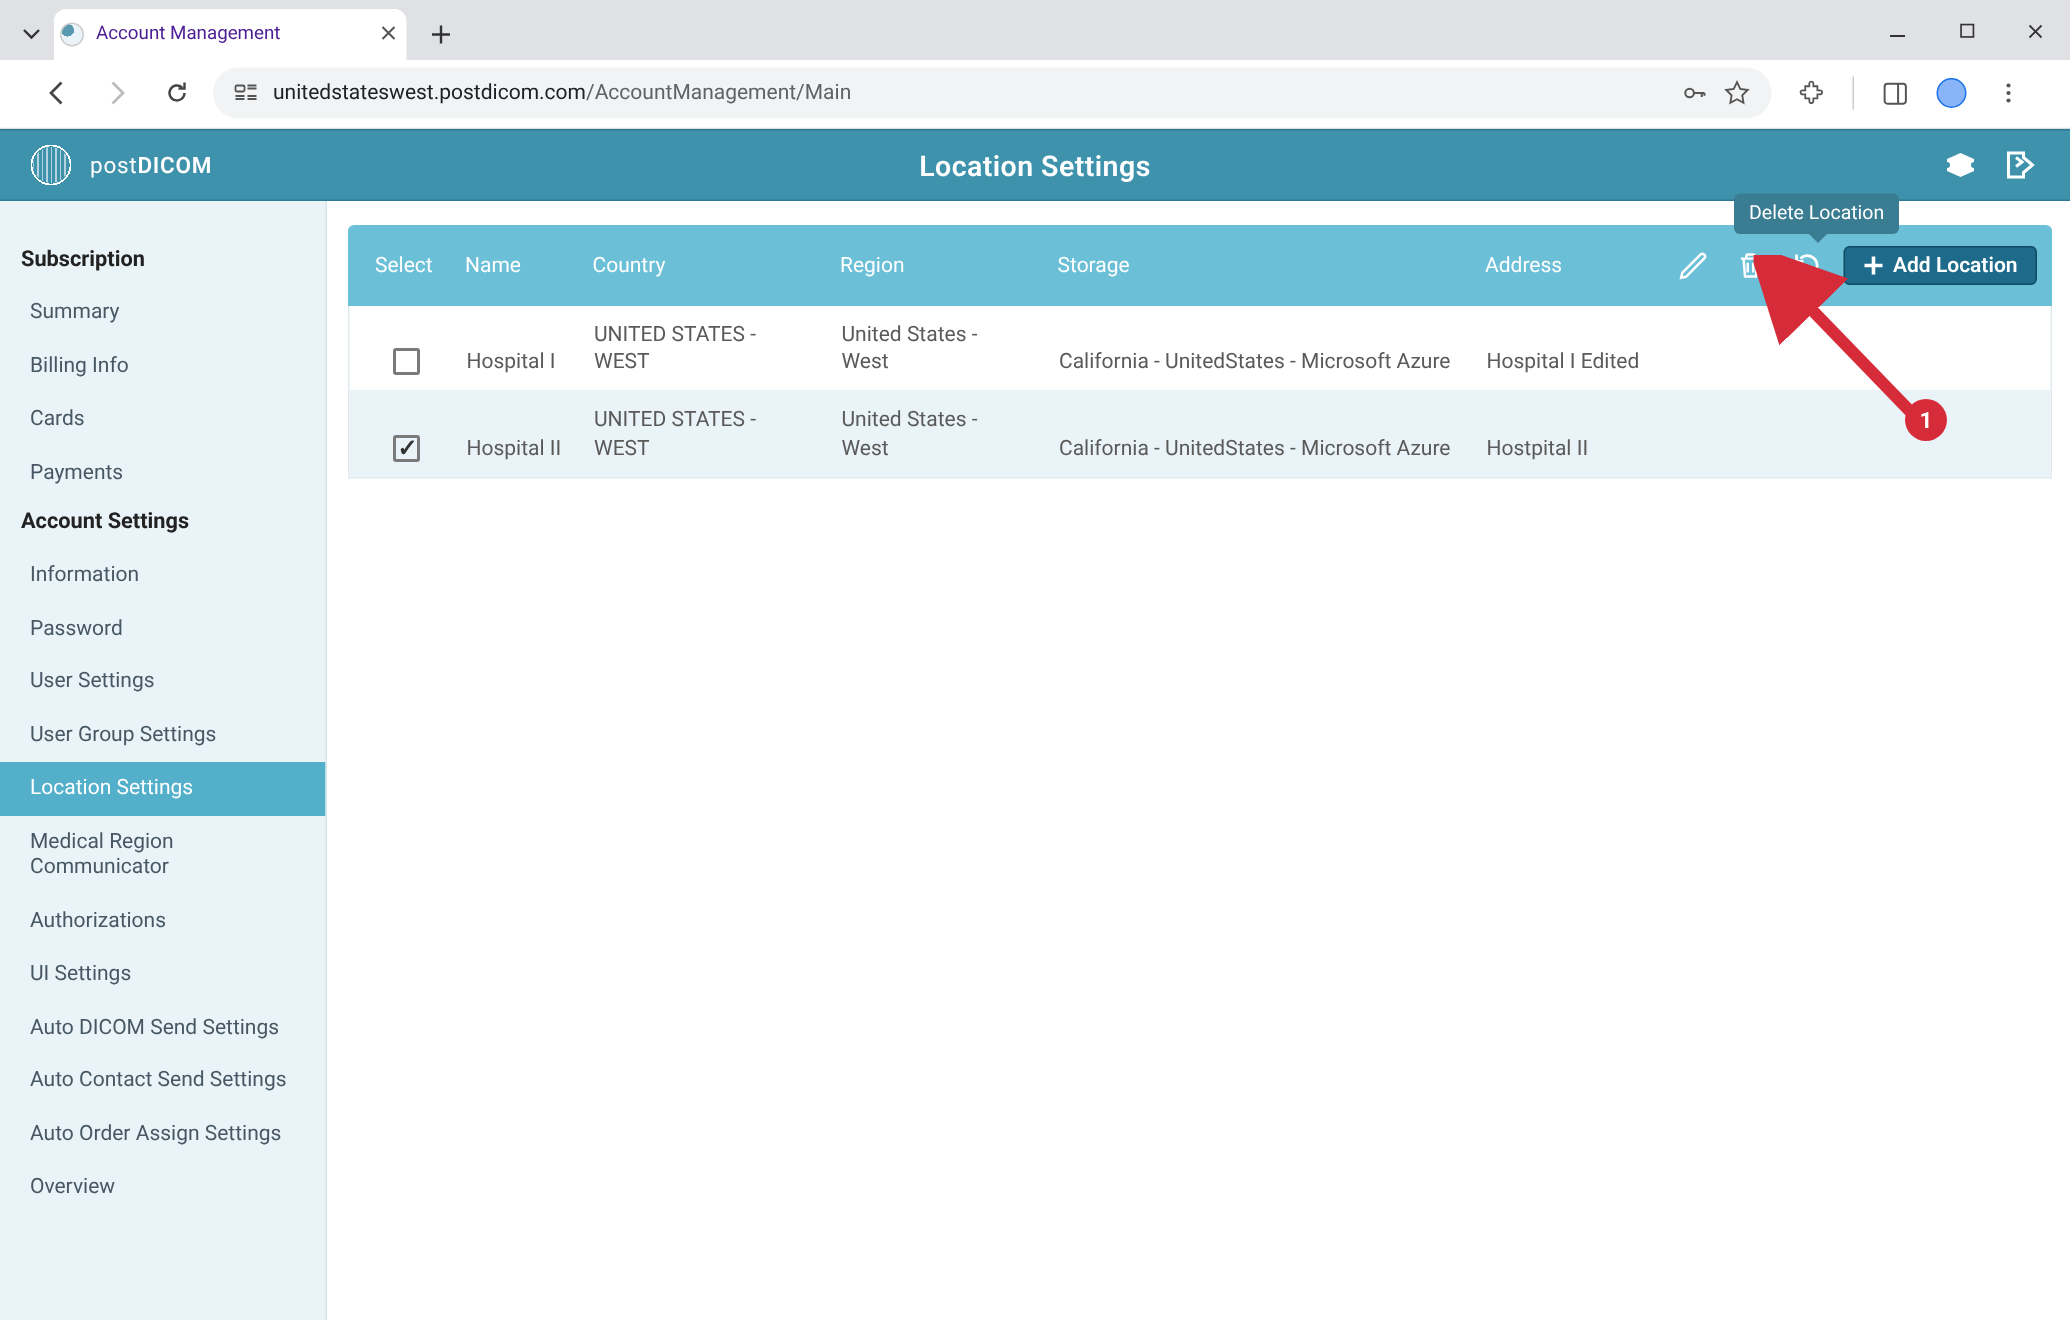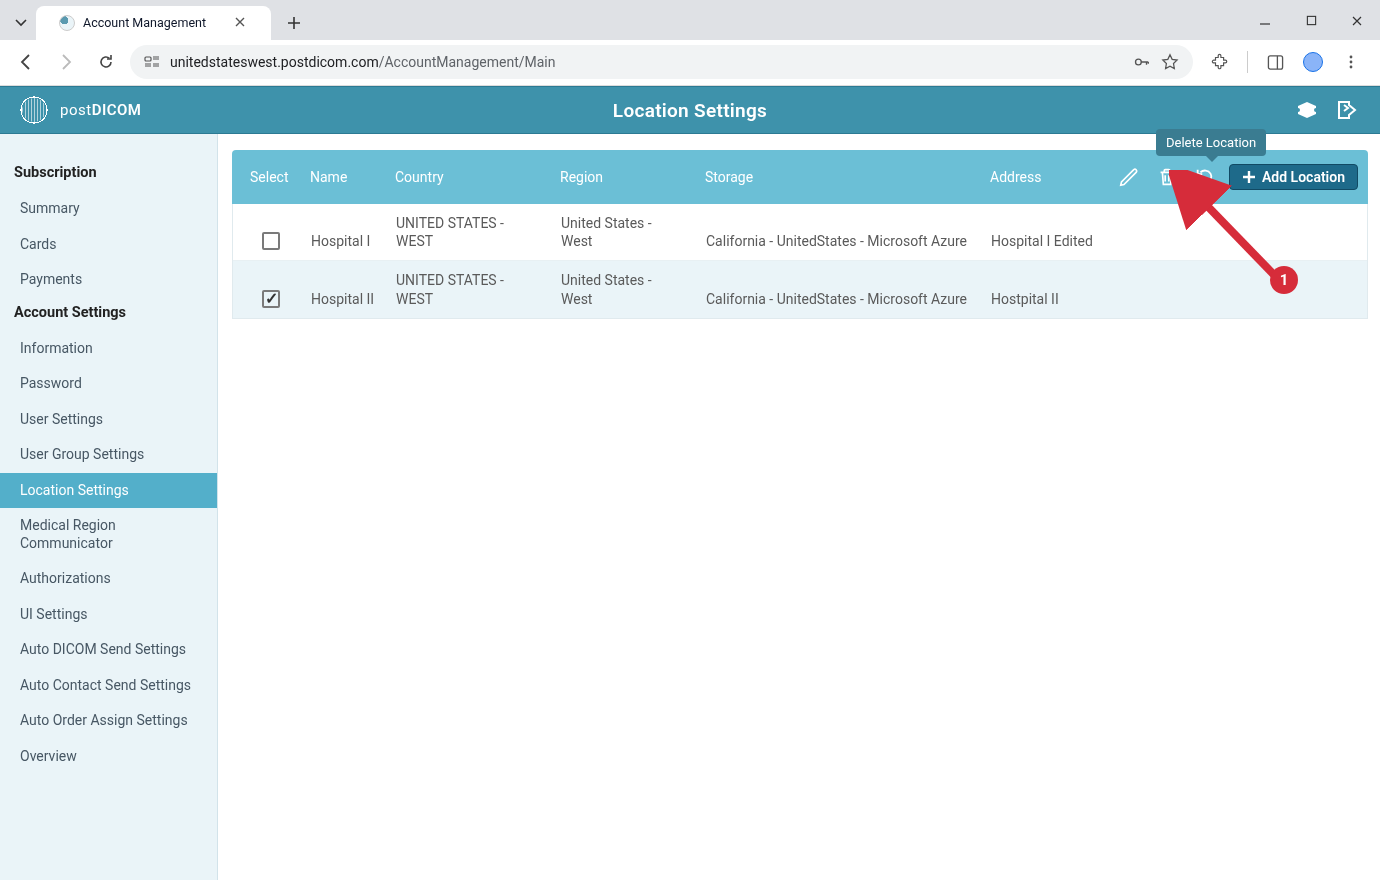--- a/index.html
+++ b/index.html
@@ -34,25 +34,25 @@
     margin-bottom: 2px;
     cursor: pointer;
     color: #333;
   }
   .browser-tab {
     height: 34px;
     background: #fff;
     border-radius: 8px 8px 0 0;
     display: flex;
     align-items: center;
-    padding: 0 23px;
+    padding: 0 4px;
     gap: 8px;
     min-width: 235px;
     font-size: 12.5px;
-    color: #0f172a;
+    color: #4c1d95;
   }
   .tab-favicon {
     width: 16px; height: 16px;
     border-radius: 50%;
     background: radial-gradient(circle at 30% 30%, #5a9ab0 30%, #eaf4f8 30%);
     border: 1px solid #ccc;
   }
   .tab-title { flex: 1; }
   .tab-close { width: 14px; height: 14px; cursor: pointer; color: #555; }
   .new-tab {
@@ -74,21 +74,21 @@
     display: flex; align-items: center; justify-content: center;
     cursor: pointer;
     font-size: 13px;
   }
 
   .addr-bar {
     height: 46px;
     background: #fff;
     display: flex;
     align-items: center;
-    padding: 0 10px;
+    padding: 0 22px;
     gap: 8px;
   }
   .nav-btn {
     width: 32px; height: 32px;
     display: flex; align-items: center; justify-content: center;
     cursor: pointer;
     border-radius: 50%;
     color: #444;
   }
   .nav-btn.disabled { color: #bbb; }
@@ -459,20 +459,21 @@
           <path d="M9 7l4 3-4 3M4 4v16" stroke="#fff" stroke-width="2" fill="none"></path>
         </svg>
     </div>
   </div>
 </div>
 
 <div class="main">
   <div class="sidebar" id="sidebar">
       <div class="side-heading">Subscription</div>
       <div class="side-item">Summary</div>
+      <div class="side-item">Billing Info</div>
       <div class="side-item">Cards</div>
       <div class="side-item">Payments</div>
       <div class="side-heading">Account Settings</div>
       <div class="side-item">Information</div>
       <div class="side-item">Password</div>
       <div class="side-item">User Settings</div>
       <div class="side-item">User Group Settings</div>
       <div class="side-item active">Location Settings</div>
       <div class="side-item">Medical Region Communicator</div>
       <div class="side-item">Authorizations</div>

